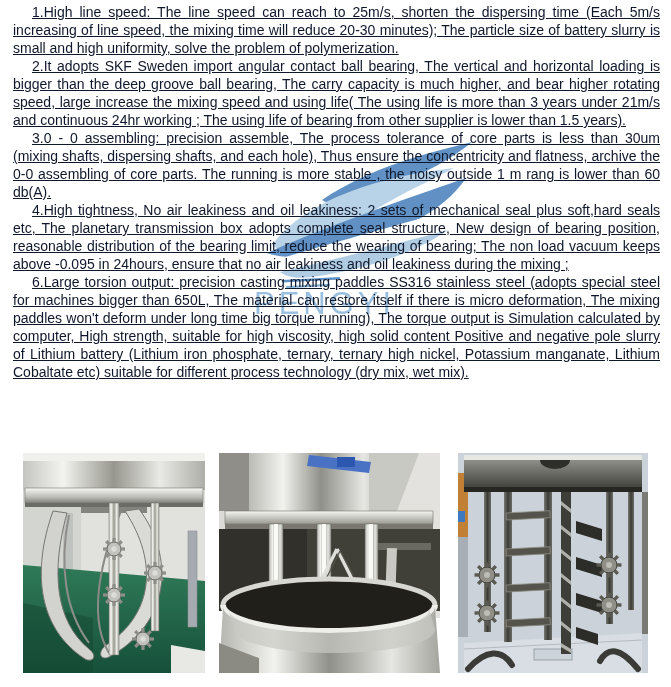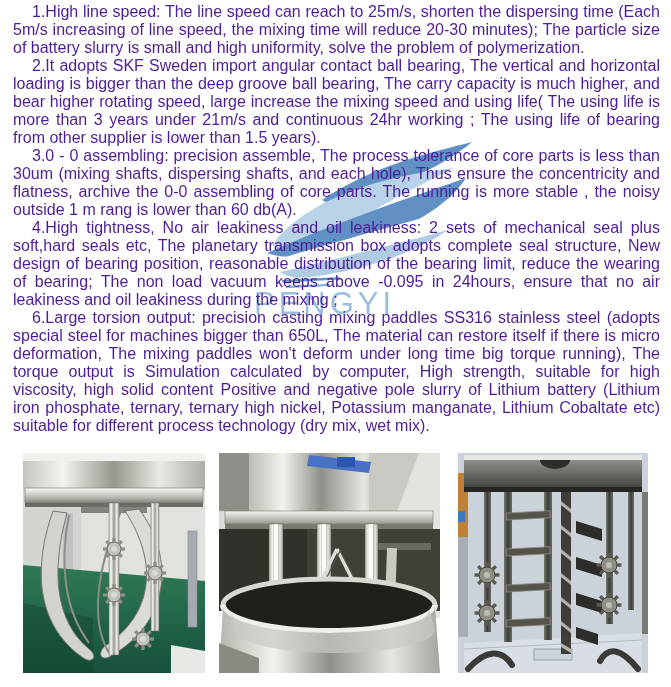--- a/index.html
+++ b/index.html
@@ -9,21 +9,21 @@
   }
   .watermark{position:absolute;left:252px;top:140px;width:232px;height:186px;z-index:0;}
   .wm-swoosh{position:absolute;left:0;top:0;width:232px;height:150px;}
   .wm-text{
     position:absolute;left:2px;top:146px;
     font-size:31px;font-weight:normal;letter-spacing:4px;
     color:#8ab5d9;opacity:.85;white-space:nowrap;
   }
   .text-block{
     position:absolute;left:13px;top:3px;width:647px;z-index:1;
-    color:#4c1d95;font-size:16px;line-height:18px;text-align:justify;
+    color:#0f172a;font-size:14px;line-height:18px;text-align:justify;text-decoration:underline;
   }
   .text-block p{margin:0;text-indent:19px;}
   .photo-row{position:absolute;left:0;top:453px;width:671px;height:220px;z-index:1;}
   .photo{position:absolute;top:0;height:220px;margin:0;padding:0;}
   .photo svg{display:block;width:100%;height:100%;}
   .ph1{left:23px;width:182px;}
   .ph2{left:219px;width:221px;}
   .ph3{left:458px;width:190px;}
 </style>
 </head>

